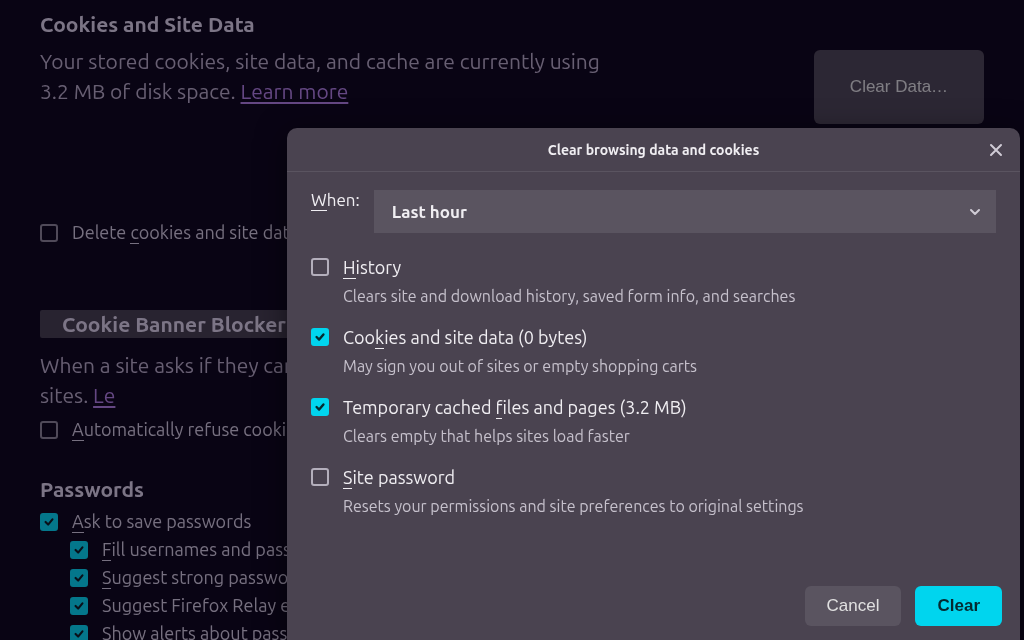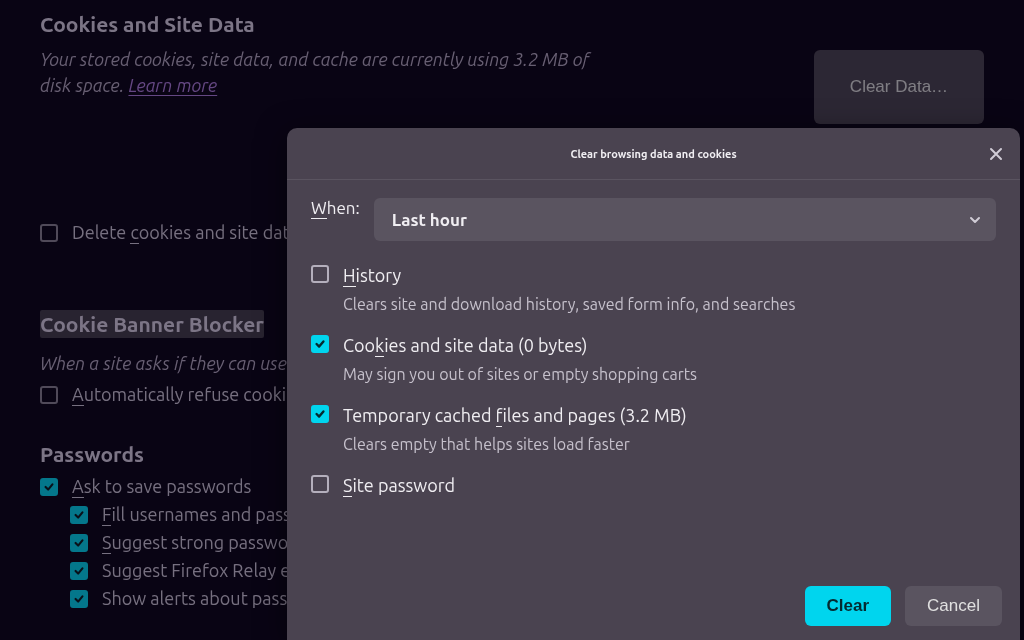--- a/index.html
+++ b/index.html
@@ -35,24 +35,24 @@
 
   
   .page{
     position:absolute;left:0;top:0;right:0;bottom:0;
     padding:12px 40px 0 40px;
   }
   .section-heading{
     font-size:21px;font-weight:600;margin:0 0 10px 0;color:var(--heading);
   }
   .section-heading.boxed{
-    display:inline-block;background:#423c4a;padding:2px 0;border-radius:2px;
+    display:inline-block;background:#423c4a;padding:2px 22px;border-radius:2px;
     font-size:21px;font-weight:600;margin:0 0 8px 0;
   }
-  .body-text{color:var(--fg-dim);font-size:18px;line-height:1.45;max-width:560px;font-style:italic;}
+  .body-text{color:var(--fg-dim);font-size:21px;line-height:1.45;max-width:560px;}
   a.link{color:var(--link);text-decoration:underline;text-underline-offset:3px;cursor:pointer;}
   .row{display:flex;align-items:flex-start;gap:4px;}
   .buttons-col{display:flex;flex-direction:column;gap:12px;margin-left:auto;}
   .btn{
     background:var(--button);color:var(--button-fg);
     border:none;border-radius:6px;
     padding:27px 20px;font-size:17px;min-width:170px;text-align:center;
     cursor:pointer;
   }
   .chk{
@@ -78,48 +78,48 @@
     left:287px;top:128px;right:4px;bottom:0;
     background:var(--dialog-bg);
     border-radius:10px 10px 0 0;
     box-shadow:0 6px 30px rgba(0,0,0,0.5);
     color:var(--dialog-fg);
     display:flex;flex-direction:column;
     overflow:hidden;
   }
   .dialog-header{
     display:flex;align-items:center;justify-content:center;
-    position:relative;height:52px;
+    position:relative;height:44px;
     border-bottom:1px solid var(--hr);
-    font-size:11px;font-weight:600;
+    font-size:14px;font-weight:600;
   }
   .dialog-close{
     position:absolute;right:10px;top:50%;transform:translateY(-50%);
     width:28px;height:28px;display:flex;align-items:center;justify-content:center;
     cursor:pointer;border-radius:4px;
   }
   .dialog-close svg{width:16px;height:16px;}
   .dialog-close svg path{stroke:#d0ccd6;stroke-width:2;fill:none;stroke-linecap:round;}
   .dialog-body{padding:18px 24px 8px 24px;}
   .when-row{display:flex;gap:14px;margin-bottom:24px;}
   .when-label{font-size:17px;}
   .select{
-    flex:1;background:var(--select-bg);border-radius:6px;
+    flex:1;background:var(--select-bg);border-radius:0;
     padding:12px 40px 12px 18px;font-size:17px;font-weight:600;
     position:relative;cursor:pointer;
   }
   .select .chev{
     position:absolute;right:14px;top:50%;transform:translateY(-50%);
     width:14px;height:14px;display:flex;align-items:center;justify-content:center;
   }
   .select .chev svg{width:12px;height:12px;}
   .select .chev svg path{stroke:#d0ccd6;stroke-width:2;fill:none;stroke-linecap:round;stroke-linejoin:round;}
 
   .opt{margin:0 0 22px 0;}
-  .opt-head{display:flex;gap:14px;font-size:18px;}
+  .opt-head{display:flex;align-items:center;gap:14px;font-size:18px;}
   .opt-sub{margin:10px 0 0 32px;color:var(--dialog-sub);font-size:16px;}
 
   .dchk{
     width:18px;height:18px;border:2px solid #b4afbc;border-radius:3px;
     display:inline-flex;align-items:center;justify-content:center;flex:0 0 18px;
     cursor:pointer;background:transparent;
   }
   .dchk.checked{background:var(--accent);border-color:var(--accent);}
   .dchk.checked svg{width:12px;height:12px;}
   .dchk svg path{stroke:#042a30;stroke-width:2.8;fill:none;stroke-linecap:round;stroke-linejoin:round;}
@@ -282,21 +282,22 @@
         <span><span>Temporary cached </span><span class="hotkey">f</span><span>iles and pages (3.2 MB)</span></span>
       </div>
       <div class="opt-sub">Clears empty that helps sites load faster</div>
     </div>
 
     <div class="opt" style="margin-bottom:8px">
       <div class="opt-head">
         <span class="dchk"></span>
         <span><span class="hotkey">S</span><span>ite password</span></span>
       </div>
+      <div class="opt-sub">Resets your permissions and site preferences to original settings</div>
     </div>
 
   </div>
 
   <div class="dialog-footer">
+    <button class="dbtn cancel">Cancel</button>
     <button class="dbtn primary">Clear</button>
-    <button class="dbtn cancel">Cancel</button>
   </div>
 </div>
 
 </body></html>

